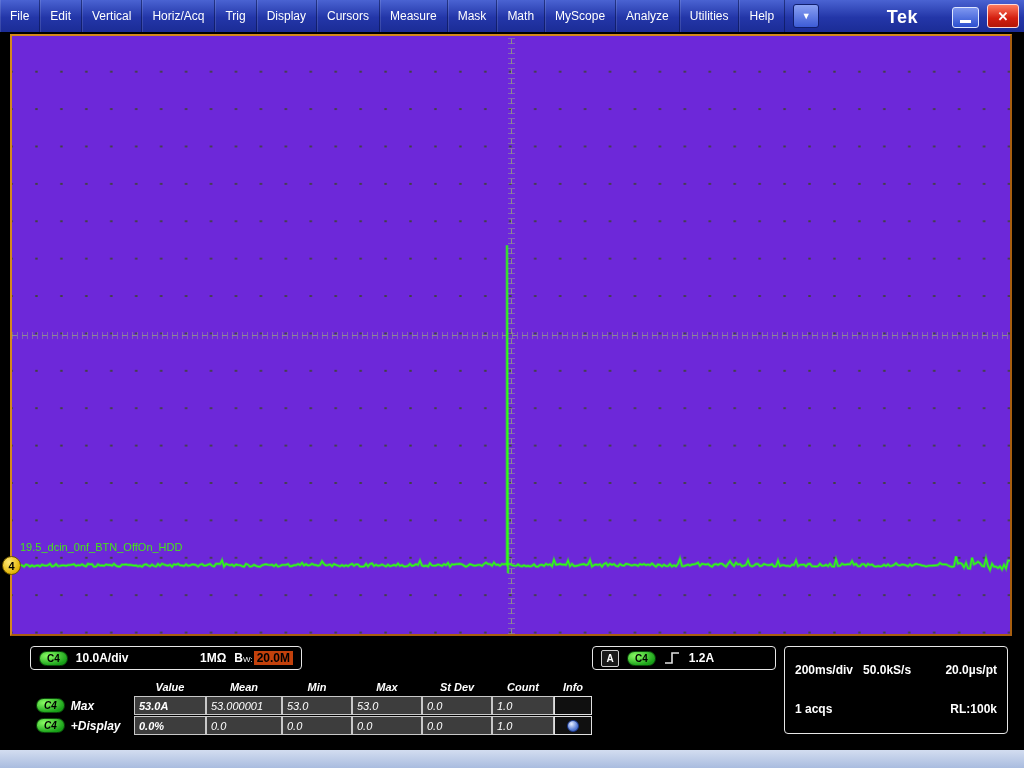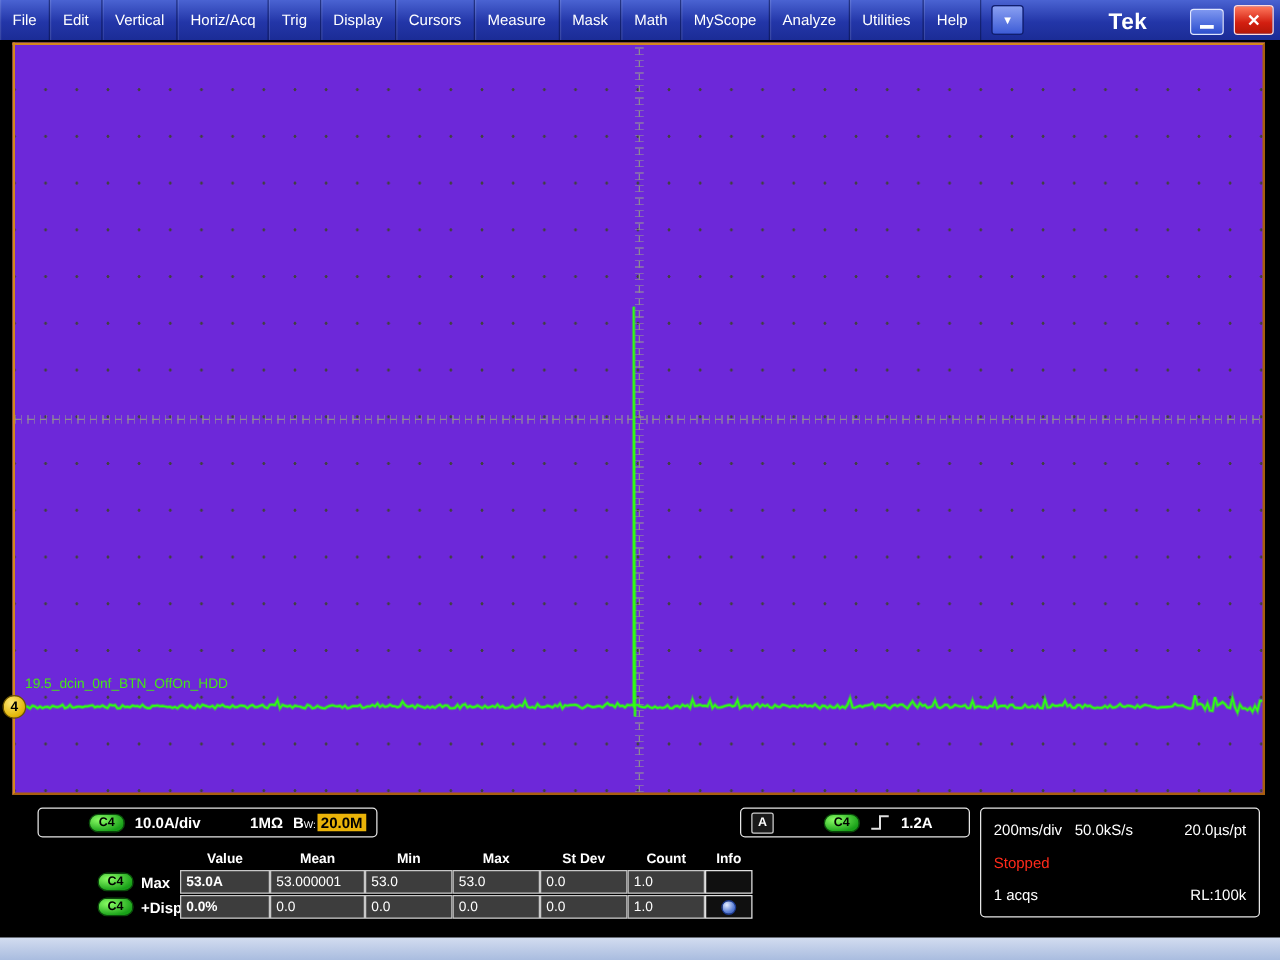--- a/index.html
+++ b/index.html
@@ -67,37 +67,37 @@
   svg.wave{position:absolute;left:0;top:0;z-index:5;}
   
   .rbox{
     position:absolute;border:1px solid #e6e6e6;border-radius:4px;background:#000;
     color:#fff;box-sizing:border-box;display:flex;align-items:center;
   }
   .readout-ch{left:30px;top:646px;width:272px;height:24px;gap:8px;padding:0 8px;font-size:12px;}
   .badge-c4{
     background:radial-gradient(ellipse at 30% 30%,#8cff66,#18a018 75%);
     color:#000;font-weight:bold;font-size:10px;padding:1px 7px;border-radius:9px;
-    border:1px solid #0b4d0b;line-height:11px;margin-left:32px;
+    border:1px solid #0b4d0b;line-height:11px;
   }
   .bold{font-weight:bold;}
   .spacer{flex:1;}
   .bw-wrap{display:flex;align-items:baseline;font-size:12px;}
   .bw-sub{font-size:8px;vertical-align:sub;}
-  .bw-val{background:#eab308;color:#000;font-weight:bold;padding:0 3px;margin-left:1px;}
+  .bw-val{background:#c2410c;color:#000;font-weight:bold;padding:0 3px;margin-left:1px;}
   .readout-trig{left:592px;top:646px;width:184px;height:24px;gap:8px;padding:0 8px;font-size:12px;}
   .a-box{width:16px;height:15px;border:1px solid #cfcfcf;border-radius:2px;background:#1a1a1a;
     color:#fff;font-size:10px;font-weight:bold;display:flex;align-items:center;justify-content:center;}
   .readout-horiz{left:784px;top:646px;width:224px;height:88px;padding:4px 10px;
-    flex-direction:column;align-items:stretch;justify-content:space-around;font-size:12px;font-weight:normal;}
+    flex-direction:column;align-items:stretch;justify-content:space-around;font-size:12px;font-weight:bold;}
   .hrow{display:flex;justify-content:space-between;line-height:19px;}
   .hleft{display:flex;gap:10px;}
   .stopped{color:#ff2a1a;}
   
-  .meas{position:absolute;left:46px;top:678px;width:556px;color:#fff;}
+  .meas{position:absolute;left:36px;top:678px;width:556px;color:#fff;font-style:italic;}
   .mgrid{display:grid;grid-template-columns:98px 72px 76px 70px 70px 70px 62px 38px;}
   .mhead{font-size:11px;font-weight:bold;text-align:center;line-height:18px;height:18px;}
   .mlabel{display:flex;align-items:center;gap:6px;font-size:12px;font-weight:bold;height:19px;}
   .mcell{
     border:1px solid #c8c8c8;background:#3d3d3d;font-size:11px;
     display:flex;align-items:center;padding:0 4px;height:17px;margin:0 0 1px 0;text-align:center;
   }
   .micell{border:1px solid #e0e0e0;background:#101010;justify-content:center;}
   .info-dot{width:10px;height:10px;border-radius:50%;border:1px solid #1c3a8e;
     background:radial-gradient(circle at 35% 30%,#e6eeff,#5b7fd6 60%,#2c4fae);}
@@ -176,23 +176,20 @@
 
 <div class="rbox readout-horiz">
   <div class="hrow">
     <span class="hleft">
       <span>200ms/div</span>
       <span>50.0kS/s</span>
     </span>
     <span>20.0µs/pt</span>
   </div>
   <div class="hrow">
-    <span class="stopped">Stopped</span>
-  </div>
-  <div class="hrow">
     <span>1 acqs</span>
     <span>RL:100k</span>
   </div>
 </div>
 
 <div class="meas">
   <div class="mgrid">
     <div class="mhead"></div>
     <div class="mhead">Value</div>
     <div class="mhead">Mean</div>

